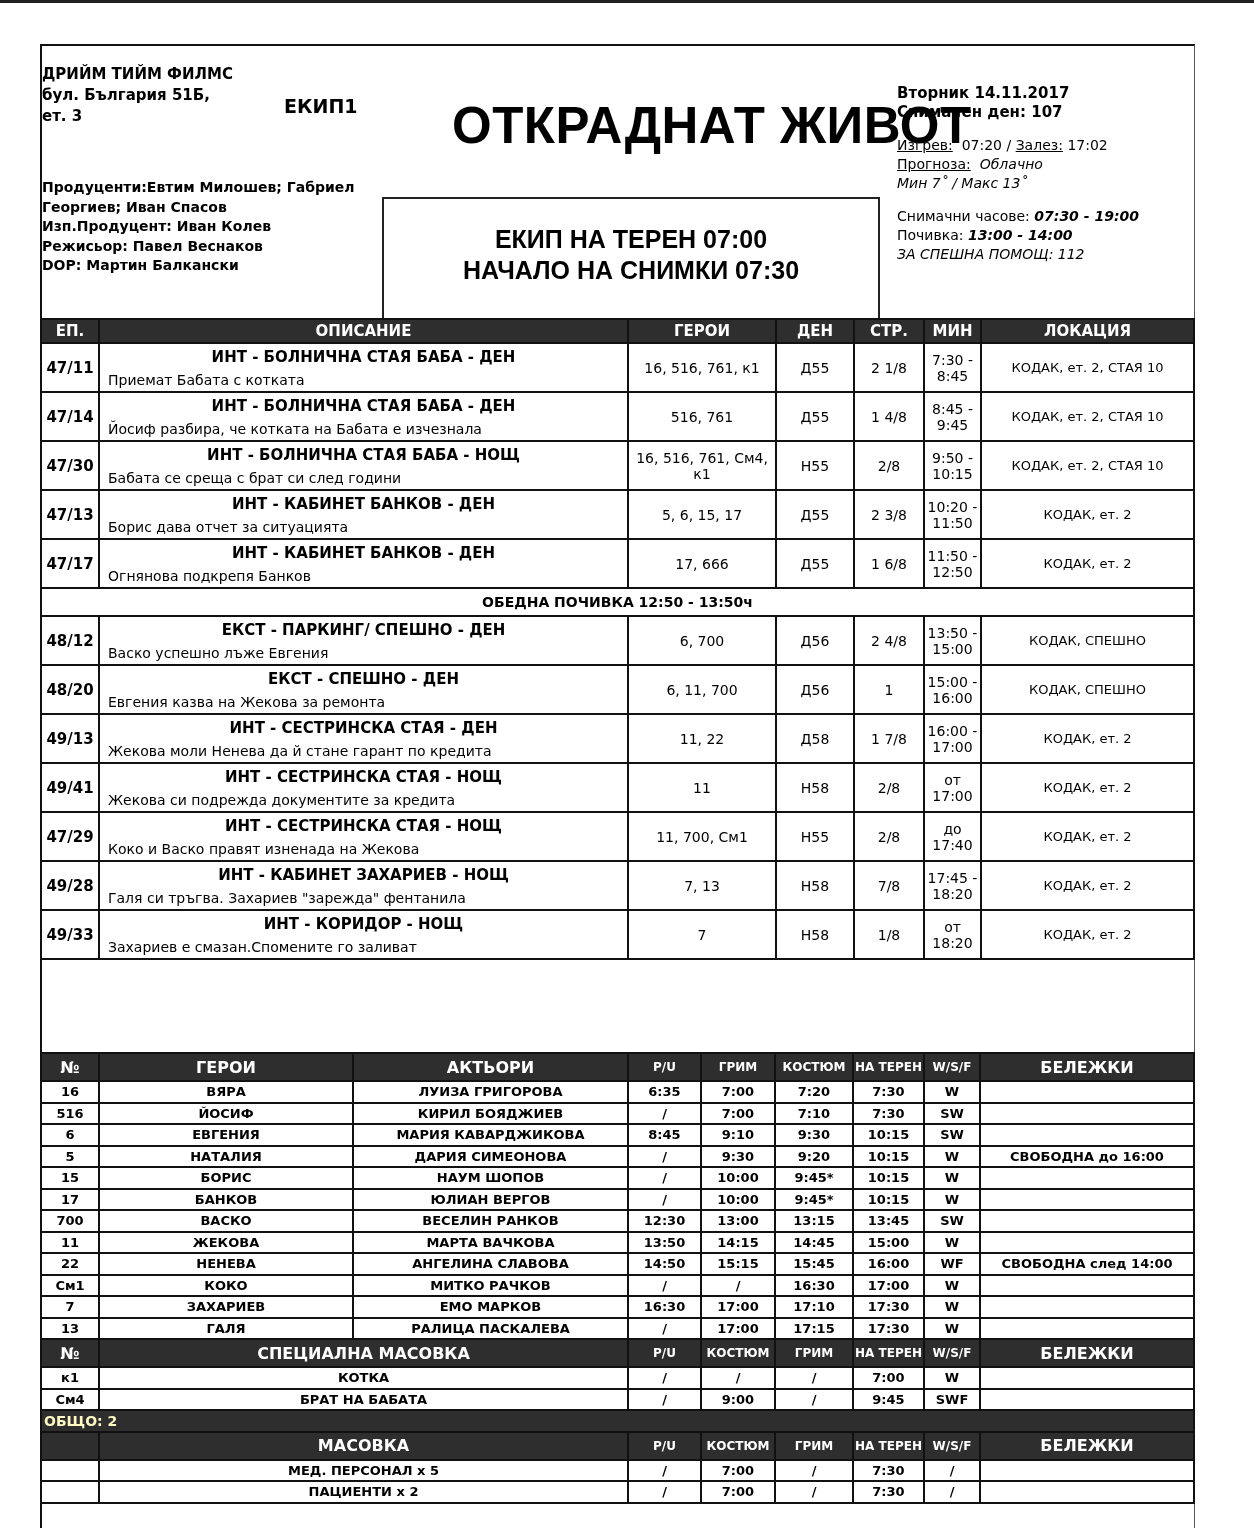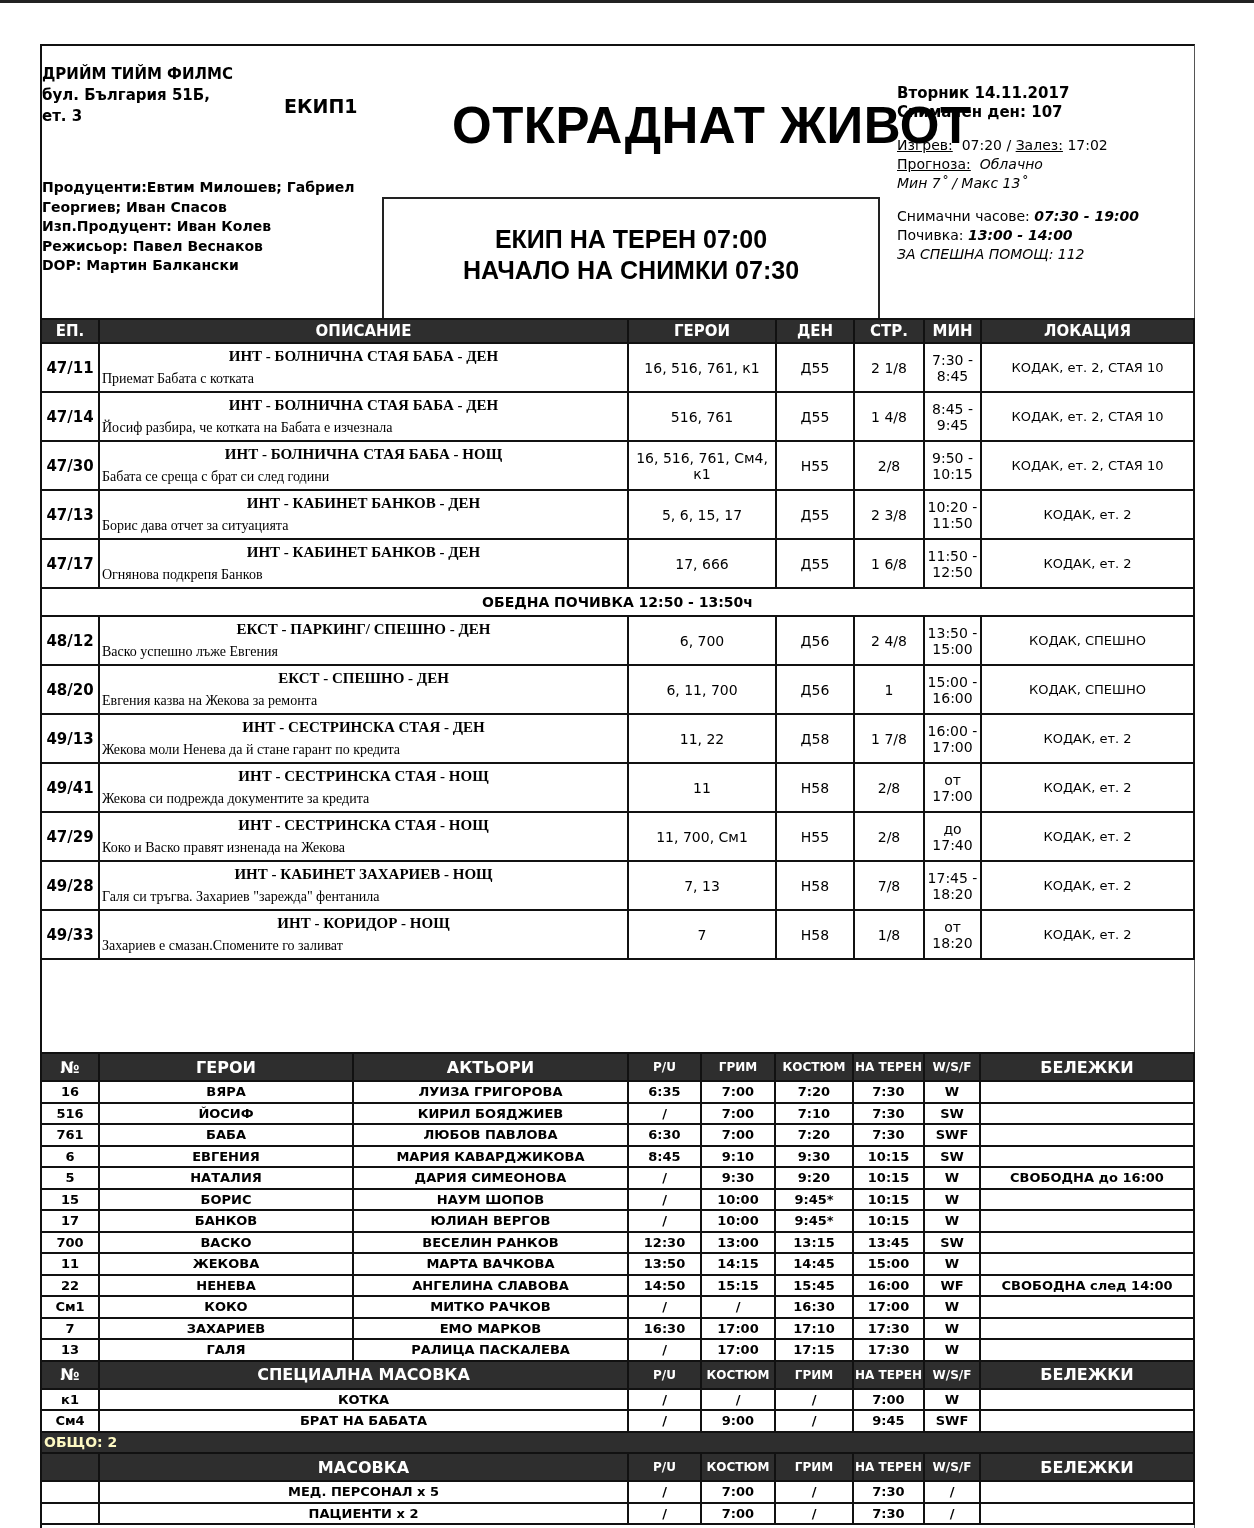--- a/index.html
+++ b/index.html
@@ -19,21 +19,21 @@
   .info .b { font-weight: bold; font-size: 15px; }
   .info u { text-decoration: underline; }
   .info i { font-style: italic; }
   table { border-collapse: collapse; position: absolute; table-layout: fixed; border-radius: 10px; }
   td, th { border: 2px solid #111; padding: 0; text-align: center; vertical-align: middle; }
   th { background: #2e2e2e; color: #fff; font-weight: bold; }
   .sched { left: 40px; top: 318px; width: 1153px; font-size: 14px; }
   .sched th { height: 22px; font-size: 15px; }
   .sched td { height: 47px; }
   .sched .ep { font-weight: bold; font-size: 15px; }
-  .sched .desc { text-align: left; padding: 0 2px; font-family: Liberation Serif, serif; }
+  .sched .desc { text-align: left; padding: 0 8px; }
   .sched .slug { display: block; text-align: center; font-weight: bold; font-size: 15px; margin-bottom: 6px; }
   .sched .loc { font-size: 13px; }
   .sched .break td { height: 26px; font-weight: bold; font-size: 14px; }
   .sched .total td { height: 26px; font-weight: bold; font-style: italic; font-size: 14px; text-align: right; padding-right: 132px; border-left: 2px solid #111; }
   .cast { left: 40px; top: 1052px; width: 1153px; font-size: 13px; font-weight: bold; }
   .cast th { height: 26px; font-size: 12px; }
   .cast th.big { font-size: 16px; }
   .cast td { height: 19.5px; }
   .cast .darkrow td { background: #2e2e2e; color: #fef9c3; text-align: left; padding-left: 2px; font-size: 14px; }
 </style>
@@ -250,31 +250,20 @@
         <td>ЙОСИФ</td>
         <td>КИРИЛ БОЯДЖИЕВ</td>
         <td>/</td>
         <td>7:00</td>
         <td>7:10</td>
         <td>7:30</td>
         <td>SW</td>
         <td></td>
       </tr>
       <tr>
-        <td>761</td>
-        <td>БАБА</td>
-        <td>ЛЮБОВ ПАВЛОВА</td>
-        <td>6:30</td>
-        <td>7:00</td>
-        <td>7:20</td>
-        <td>7:30</td>
-        <td>SWF</td>
-        <td></td>
-      </tr>
-      <tr>
         <td>6</td>
         <td>ЕВГЕНИЯ</td>
         <td>МАРИЯ КАВАРДЖИКОВА</td>
         <td>8:45</td>
         <td>9:10</td>
         <td>9:30</td>
         <td>10:15</td>
         <td>SW</td>
         <td></td>
       </tr>

